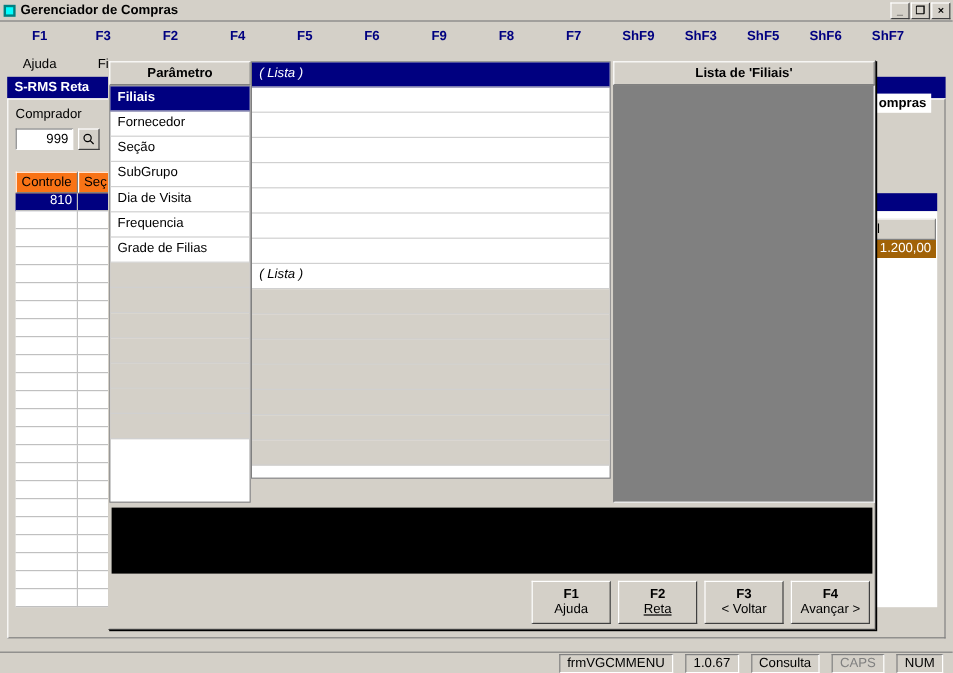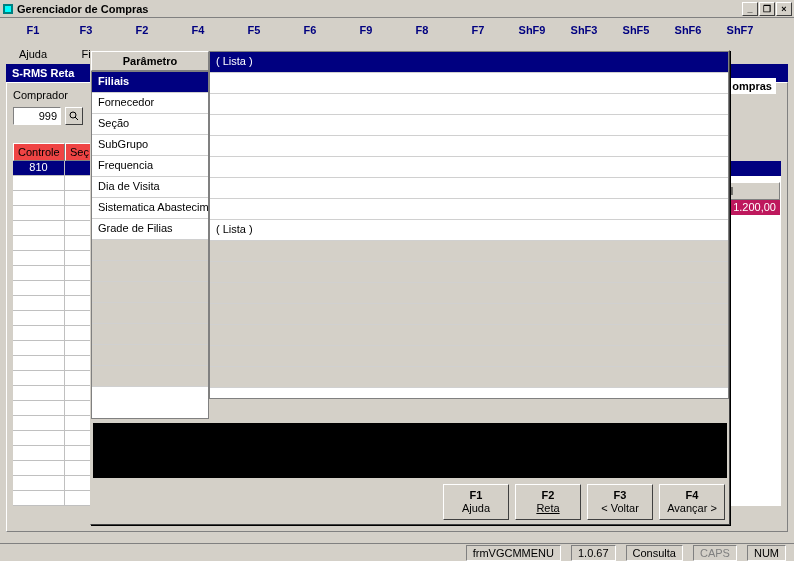--- a/index.html
+++ b/index.html
@@ -29,64 +29,64 @@
   
   .bg-panel { background: #d4d0c8; border: 1px solid; border-color: #fff #808080 #808080 #fff; padding: 6px; position: relative; height: 450px; }
   
   .field-row { display: flex; align-items: center; gap: 4px; margin-bottom: 6px; }
   .field-label { }
   .field-input { background: #fff; border: 1px solid; border-color: #808080 #fff #fff #808080; padding: 1px 3px; text-align: right; height: 18px; }
   .icon-btn { width: 18px; height: 18px; background: #d4d0c8; border: 1px solid; border-color: #fff #404040 #404040 #fff; cursor: pointer; display: inline-flex; align-items: center; justify-content: center; }
   
   .bg-grid { position: absolute; top: 60px; left: 6px; right: 6px; }
   .grid-header { display: flex; background: #d4d0c8; }
-  .grid-hcell { border: 1px solid; border-color: #fff #808080 #808080 #fff; padding: 2px 4px; text-align: left; background: #ef4444; }
+  .grid-hcell { border: 1px solid; border-color: #fff #808080 #808080 #fff; padding: 2px 4px; text-align: left; background: #f97316; }
   .grid-body { background: #fff; }
   .grid-row { display: flex; height: 15px; }
   .grid-row.sel { background: #000080; color: #fff; }
-  .grid-cell { border-right: 1px solid #c0c0c0; border-bottom: 1px solid #c0c0c0; padding: 0 4px; text-align: center; overflow: hidden; }
+  .grid-cell { border-right: 1px solid #c0c0c0; border-bottom: 1px solid #c0c0c0; padding: 0 4px; text-align: right; overflow: hidden; }
   
   
   .dialog { position: absolute; top: 50px; left: 90px; width: 640px; background: #d4d0c8; border: 1px solid; border-color: #d4d0c8 #404040 #404040 #d4d0c8; box-shadow: 1px 1px 0 #000; }
   .dialog-title { background: #000080; color: #fff; font-weight: bold; padding: 2px 6px; height: 16px; }
   .dialog-body { padding: 0; }
   .dialog-columns { display: flex; height: 370px; }
   
   .col-param { width: 118px; }
   .col-valor { flex: 1; }
   .col-lista { width: 218px; margin-left: 2px; }
   
   .col-header { background: #d4d0c8; border: 1px solid; border-color: #fff #808080 #808080 #fff; text-align: center; font-weight: bold; padding: 3px 0; height: 20px; }
   
   .param-list { background: #fff; border: 1px solid #808080; height: 348px; }
   .param-row { height: 21px; padding: 3px 6px; border-bottom: 1px solid #d0d0d0; white-space: nowrap; overflow: hidden; }
   .param-row.sel { background: #000080; color: #fff; font-weight: bold; }
   .param-row.empty { background: #d4d0c8; }
   
   .valor-list { background: #fff; border: 1px solid #808080; height: 348px; }
-  .valor-row { height: 21px; padding: 3px 6px; border-bottom: 1px solid #d0d0d0; }
+  .valor-row { height: 21px; padding: 3px 6px; border-bottom: 1px solid #d0d0d0; font-style: italic; }
   .valor-row.sel { background: #000080; color: #fff; }
   .valor-row.empty { background: #d4d0c8; }
   
   .lista-panel { background: #808080; height: 348px; border: 1px solid; border-color: #808080 #fff #fff #808080; }
   
   .black-bar { background: #000; height: 55px; margin: 2px; }
   
   .dialog-buttons { display: flex; justify-content: flex-end; padding: 4px; gap: 6px; }
   .dlg-btn { width: 66px; height: 36px; background: #d4d0c8; border: 1px solid; border-color: #fff #404040 #404040 #fff; cursor: pointer; display: flex; flex-direction: column; align-items: center; justify-content: center; line-height: 1.2; }
   .dlg-btn .k { font-weight: bold; }
   .dlg-btn .l { }
   .dlg-btn .u { text-decoration: underline; }
   
   .statusbar { position: absolute; bottom: 0; left: 0; right: 0; height: 18px; background: #d4d0c8; border-top: 1px solid #808080; display: flex; align-items: center; justify-content: flex-end; padding: 0 8px; gap: 10px; font-size: 10px; }
   .status-cell { border: 1px solid; border-color: #808080 #fff #fff #808080; padding: 1px 6px; }
   
   .right-total { position: absolute; right: 14px; top: 182px; width: 75px; }
   .right-total-h { border: 1px solid; border-color: #fff #808080 #808080 #fff; padding: 2px 4px; background: #d4d0c8; }
-  .right-total-v { background: #be185d; color: #fff; text-align: right; padding: 1px 4px; height: 15px; }
+  .right-total-v { background: #a16207; color: #fff; text-align: right; padding: 1px 4px; height: 15px; }
   
   .ompras { position: absolute; right: 18px; top: 78px; font-weight: bold; background: #fff; padding: 2px 4px; }
 </style>
 </head>
 <body>
 
 <div class="titlebar">
   <svg class="titlebar-icon" viewBox="0 0 12 12">
       <rect x="1" y="1" width="10" height="10" fill="#008080"></rect>
       <rect x="3" y="3" width="6" height="6" fill="#00ffff"></rect>
@@ -263,23 +263,22 @@
 <div class="dialog">
   <div class="dialog-body">
     <div class="dialog-columns">
       <div class="col-param">
         <div class="col-header">Parâmetro</div>
         <div class="param-list" id="param-list">
             <div class="param-row sel">Filiais</div>
             <div class="param-row">Fornecedor</div>
             <div class="param-row">Seção</div>
             <div class="param-row">SubGrupo</div>
+            <div class="param-row">Dia de Visita</div>
             <div class="param-row">Frequencia</div>
-            <div class="param-row">Dia de Visita</div>
-            <div class="param-row">Sistematica Abastecim</div>
             <div class="param-row">Grade de Filias</div>
             <div class="param-row empty"></div>
             <div class="param-row empty"></div>
             <div class="param-row empty"></div>
             <div class="param-row empty"></div>
             <div class="param-row empty"></div>
             <div class="param-row empty"></div>
             <div class="param-row empty"></div>
           </div>
       </div>
@@ -295,20 +294,24 @@
             <div class="valor-row"></div>
             <div class="valor-row">( Lista )</div>
             <div class="valor-row empty"></div>
             <div class="valor-row empty"></div>
             <div class="valor-row empty"></div>
             <div class="valor-row empty"></div>
             <div class="valor-row empty"></div>
             <div class="valor-row empty"></div>
             <div class="valor-row empty"></div>
           </div>
+      </div>
+      <div class="col-lista">
+        <div class="col-header">Lista de 'Filiais'</div>
+        <div class="lista-panel"></div>
       </div>
     </div>
     <div class="black-bar"></div>
     <div class="dialog-buttons">
       <div class="dlg-btn">
         <span class="k">F1</span>
         <span class="l">Ajuda</span>
       </div>
       <div class="dlg-btn">
         <span class="k">F2</span>

